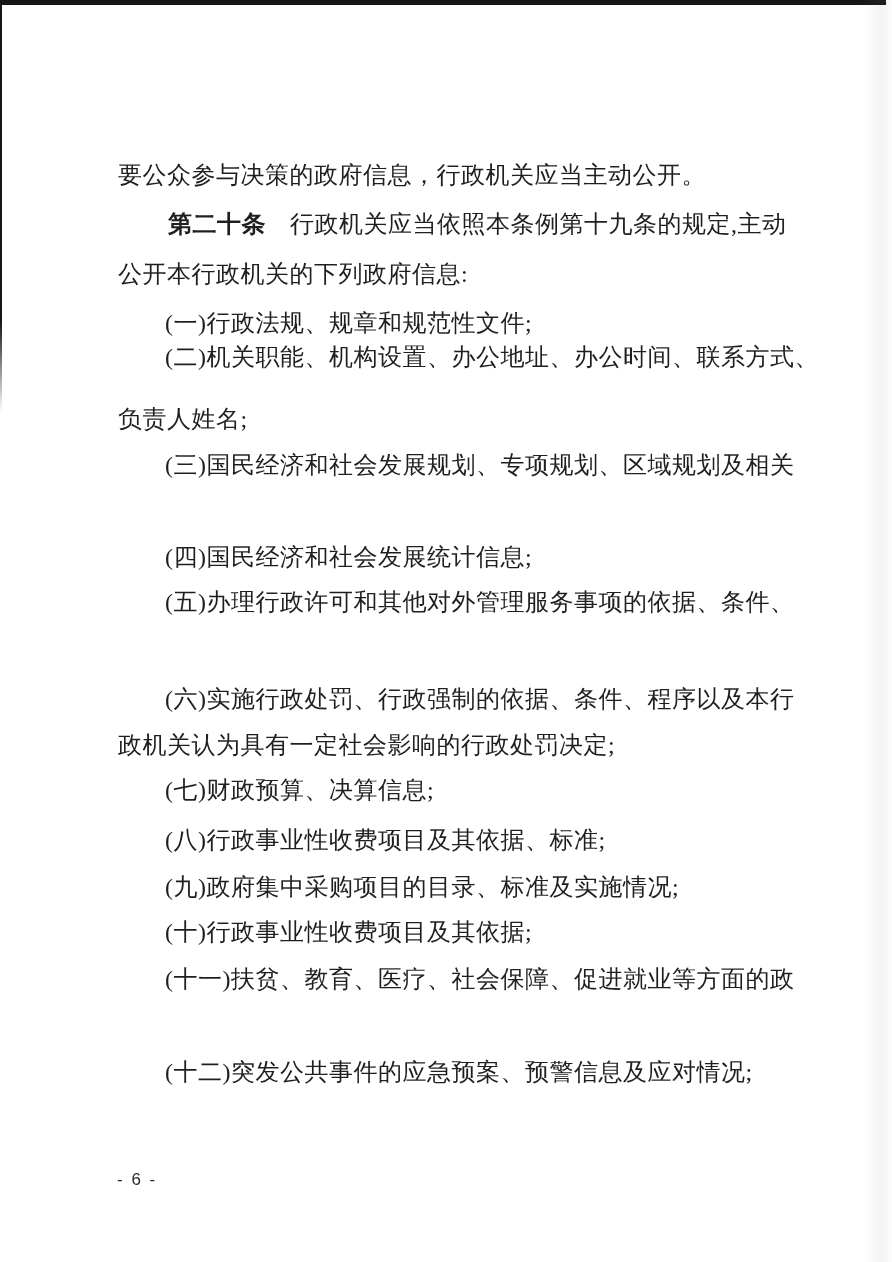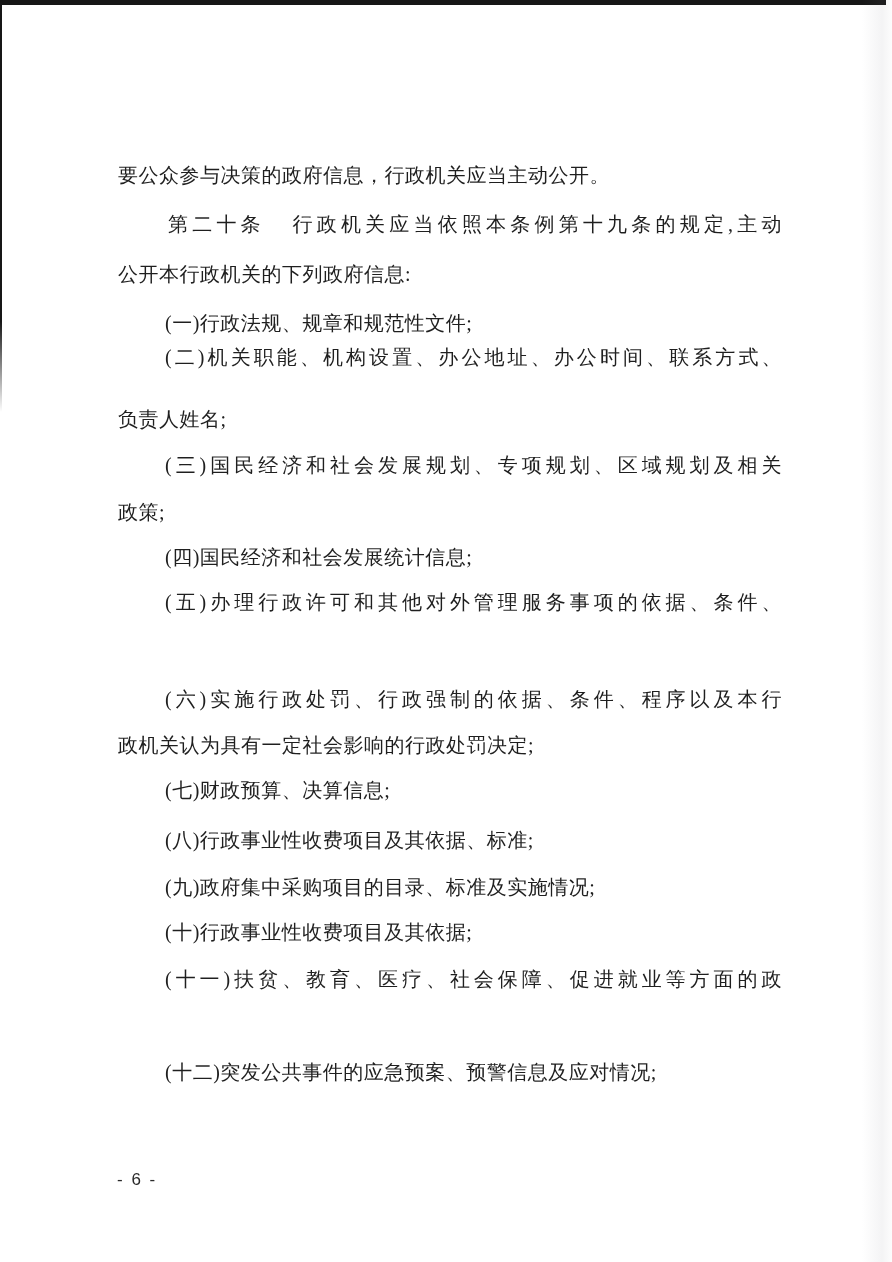--- a/index.html
+++ b/index.html
@@ -36,40 +36,40 @@
       rgba(130,130,142,0.02),
       rgba(130,130,142,0.09) 10px,
       rgba(130,130,142,0.0) 30px);
     pointer-events: none;
   }
   
   .line {
     position: absolute;
     left: 118px;
     width: 664px;
-    font-size: 20px;
+    font-size: 24px;
     letter-spacing: 0.5px;
     color: #1f1f1f;
     line-height: 34px;
     white-space: nowrap;
   }
   .line.indent {
     left: 165px;
     width: 617px;
   }
   .line.hang {
     left: 168px;
     width: 614px;
   }
   .line.stretch {
     text-align: justify;
     text-align-last: justify;
     text-justify: inter-character;
   }
-  .bold { font-weight: normal; }
+  .bold { font-weight: bold; }
   .gap {
     display: inline-block;
     width: 24px;
     height: 1px;
   }
   .page-number {
     position: absolute;
     left: 117px;
     top: 1170px;
     font-family: "Liberation Sans", "DejaVu Sans", sans-serif;
@@ -92,21 +92,20 @@
   <div class="line hang stretch" style="top:207px"><span class="bold">第二十条</span><span class="gap"></span><span>行政机关应当依照本条例第十九条的规定,主动</span></div>
 
   <div class="line" style="top:257px">公开本行政机关的下列政府信息:</div>
 
   <div class="line indent" style="top:306px">(一)行政法规、规章和规范性文件;</div>
 
   <div class="line indent stretch" style="top:340px">(二)机关职能、机构设置、办公地址、办公时间、联系方式、</div>
   <div class="line indent stretch" style="top:448px">(三)国民经济和社会发展规划、专项规划、区域规划及相关</div>
 
   <div class="line" style="top:402px">负责人姓名;</div>
-  <div class="line" style="top:495px">政策;</div>
 
   <div class="line indent" style="top:540px">(四)国民经济和社会发展统计信息;</div>
 
   <div class="line indent stretch" style="top:585px">(五)办理行政许可和其他对外管理服务事项的依据、条件、</div>
 
   <div class="line indent stretch" style="top:682px">(六)实施行政处罚、行政强制的依据、条件、程序以及本行</div>
   <div class="line" style="top:728px">政机关认为具有一定社会影响的行政处罚决定;</div>
 
   <div class="line indent" style="top:773px">(七)财政预算、决算信息;</div>
 

